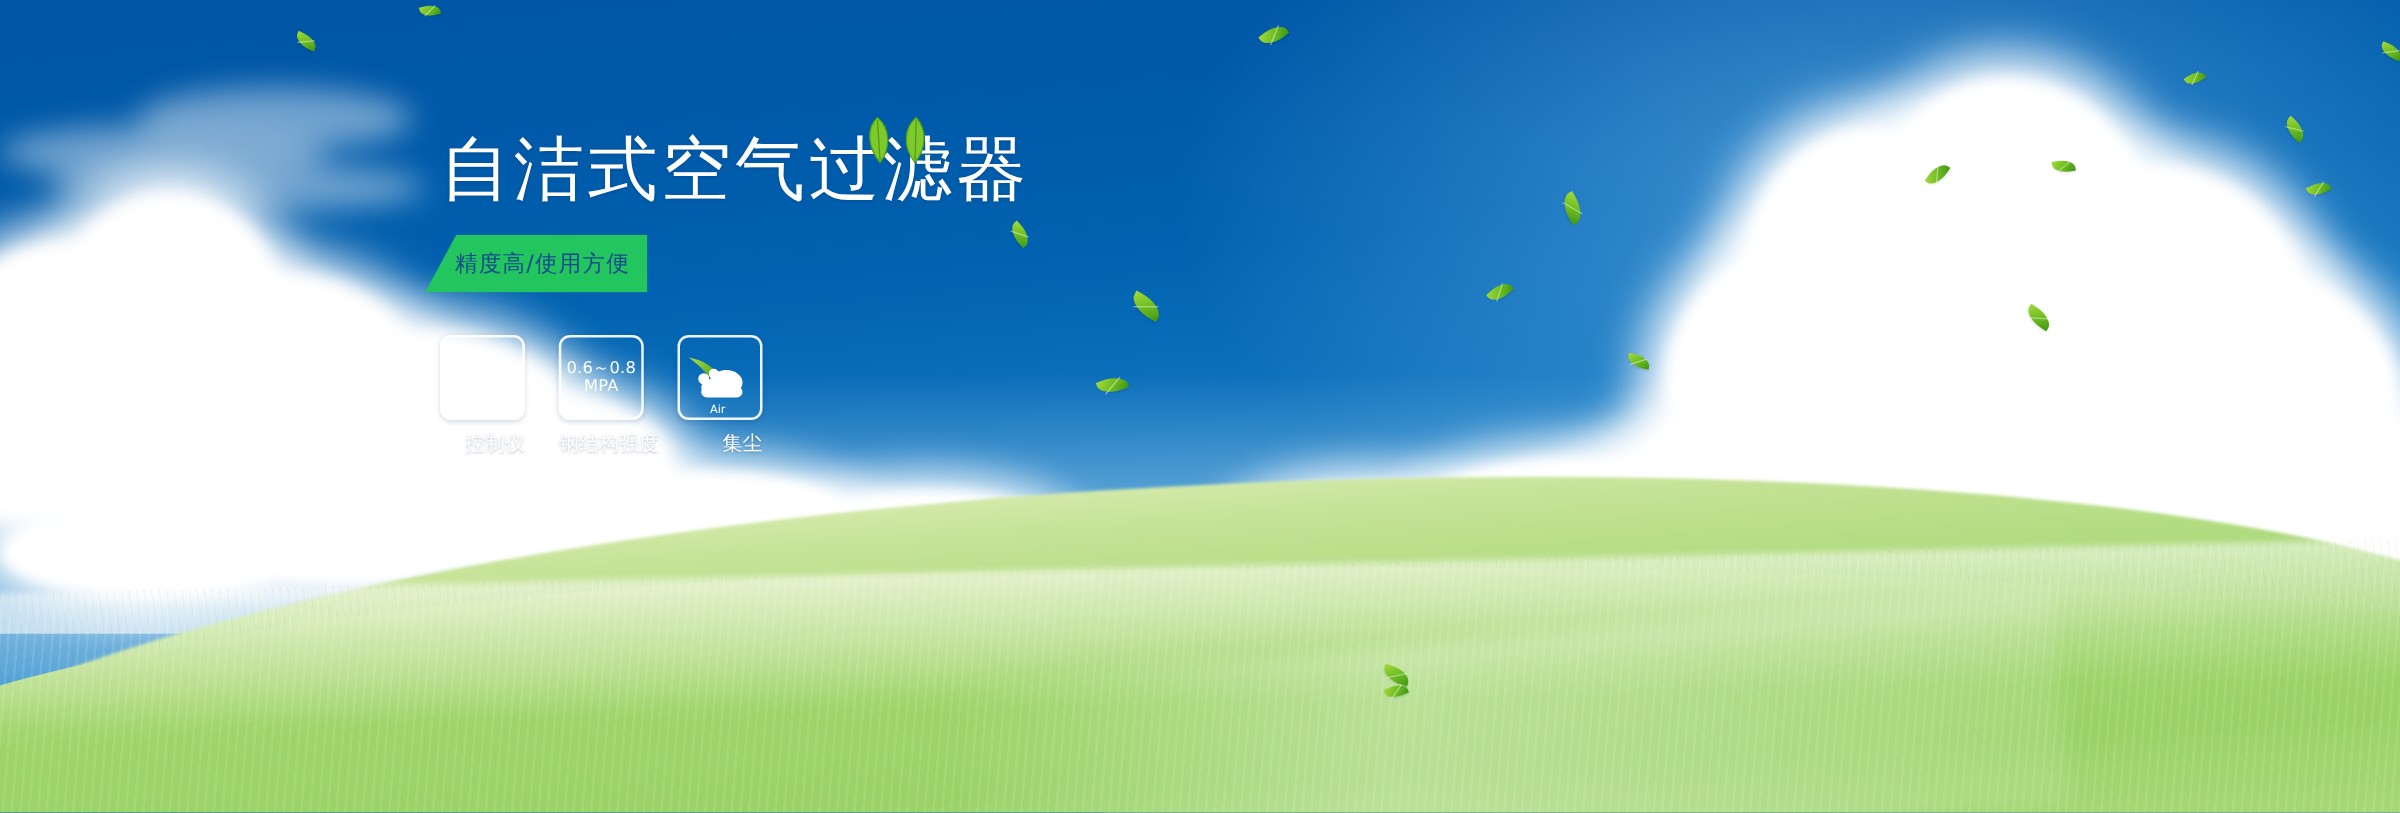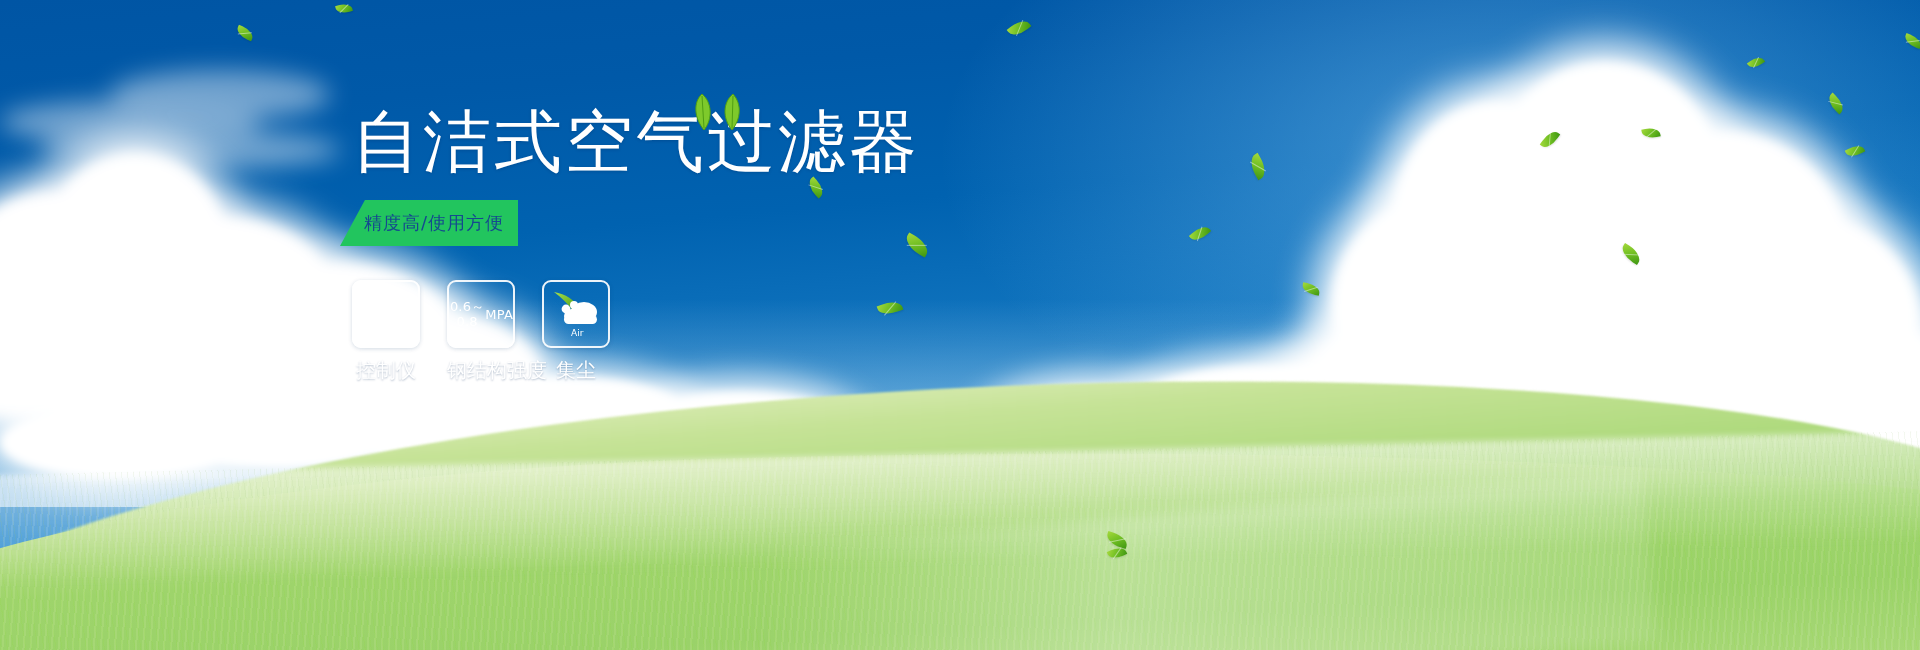--- a/index.html
+++ b/index.html
@@ -112,21 +112,21 @@
   .leaf::after{
     content:""; position:absolute; left:12%; top:48%;
     width:76%; height:1px; background:rgba(255,255,255,.45);
     transform:rotate(-30deg);
   }
 
   
   .content{ position:absolute; left:352px; top:108px; width:760px; }
 
   .title{
-    font-size:68px; line-height:1;
+    font-size:56px; line-height:1;
     color:#ffffff; letter-spacing:3px;
     font-weight:300;
     font-family:"DejaVu Sans","Liberation Sans",sans-serif;
     text-shadow:0 1px 3px rgba(0,40,90,.28);
     white-space:nowrap;
   }
   .title-leaves{ position:absolute; left:336px; top:-16px; width:60px; height:40px; }
 
   .tabs{ display:flex; margin-top:24px; height:46px; width:324px; }
   .tab{
@@ -146,33 +146,33 @@
     clip-path:polygon(14% 0, 100% 0, 100% 100%, 0 100%);
     padding-left:10px;
   }
 
   .badges{ display:flex; gap:27px; margin-top:34px; }
   .badge{ width:68px; }
   .badge-box{
     width:68px; height:68px;
     border:2px solid rgba(255,255,255,.92);
     border-radius:9px;
-    display:flex; 
+    display:flex; flex-direction:column;
     align-items:center; justify-content:center;
     color:#fff;
     box-shadow:0 1px 4px rgba(0,50,100,.18);
   }
   .badge-txt{
     font-size:13px; line-height:15px; text-align:center;
     font-family:"DejaVu Sans","Liberation Sans",sans-serif;
     letter-spacing:.2px;
   }
   .badge-label{
-    margin-top:9px; text-align:center;
-    font-size:20px; color:#ffffff;
+    margin-top:9px; text-align:right;
+    font-size:16px; color:#ffffff;
     font-family:"DejaVu Sans","Liberation Sans",sans-serif;
     text-shadow:0 1px 2px rgba(0,40,90,.3);
     white-space:nowrap;
   }
 
   svg{ display:block; }
 </style>
 </head>
 <body>
 

